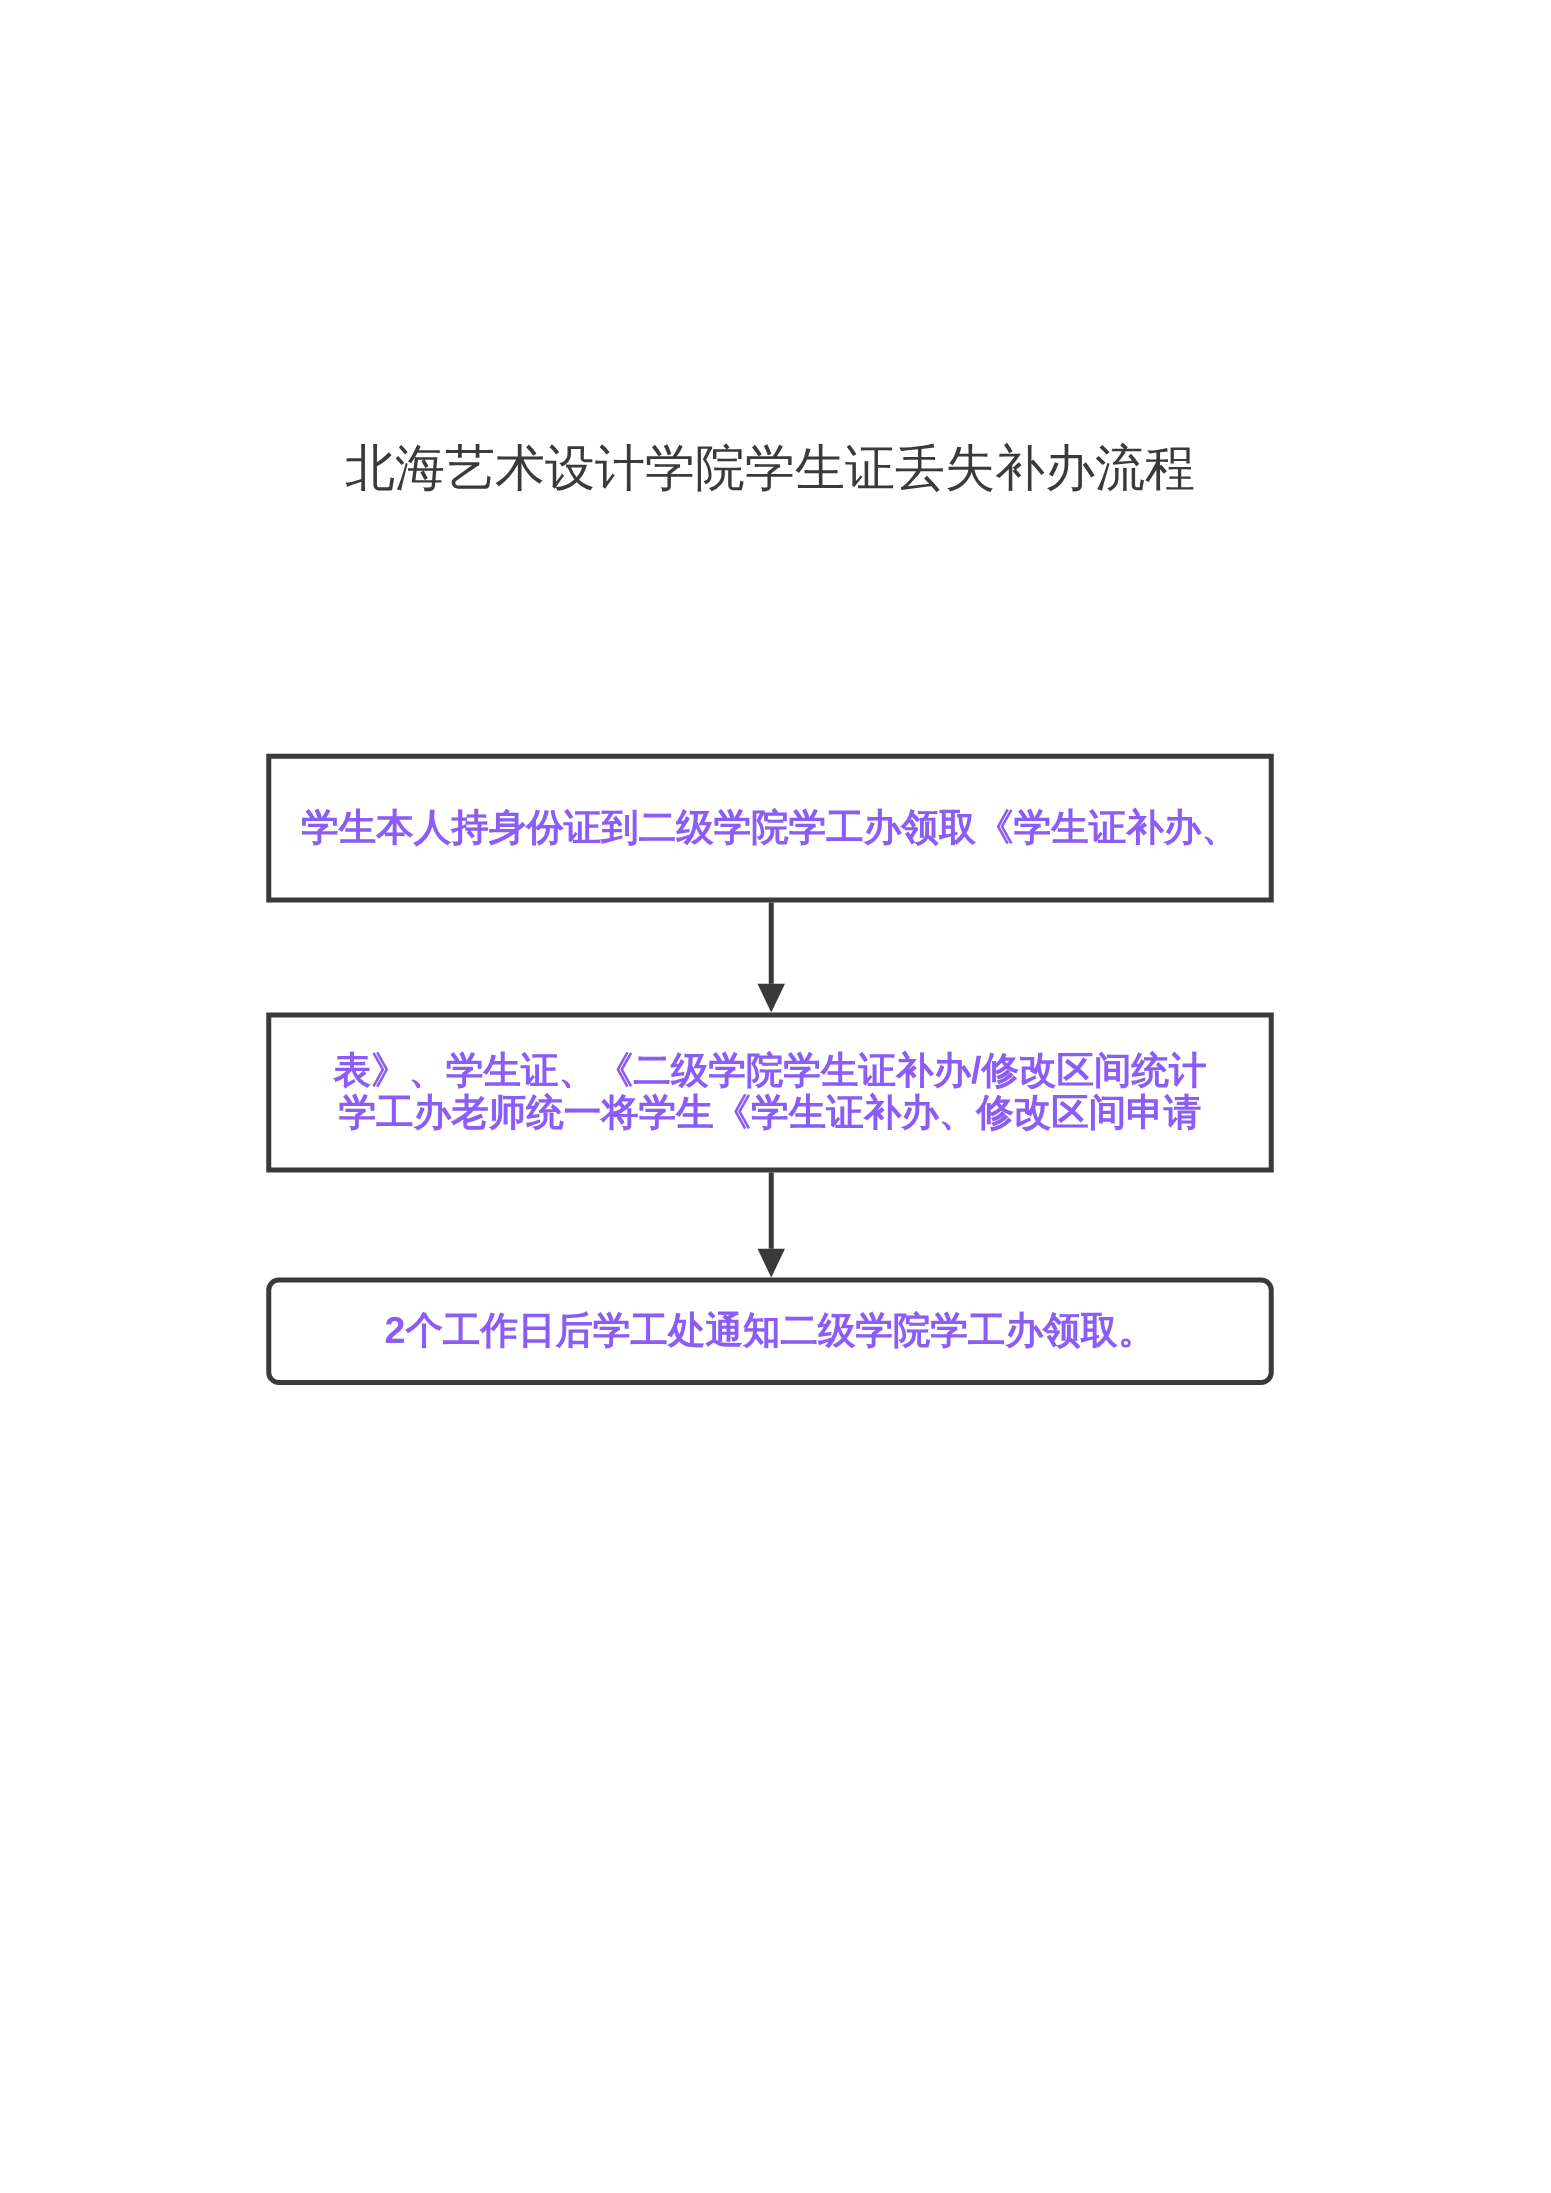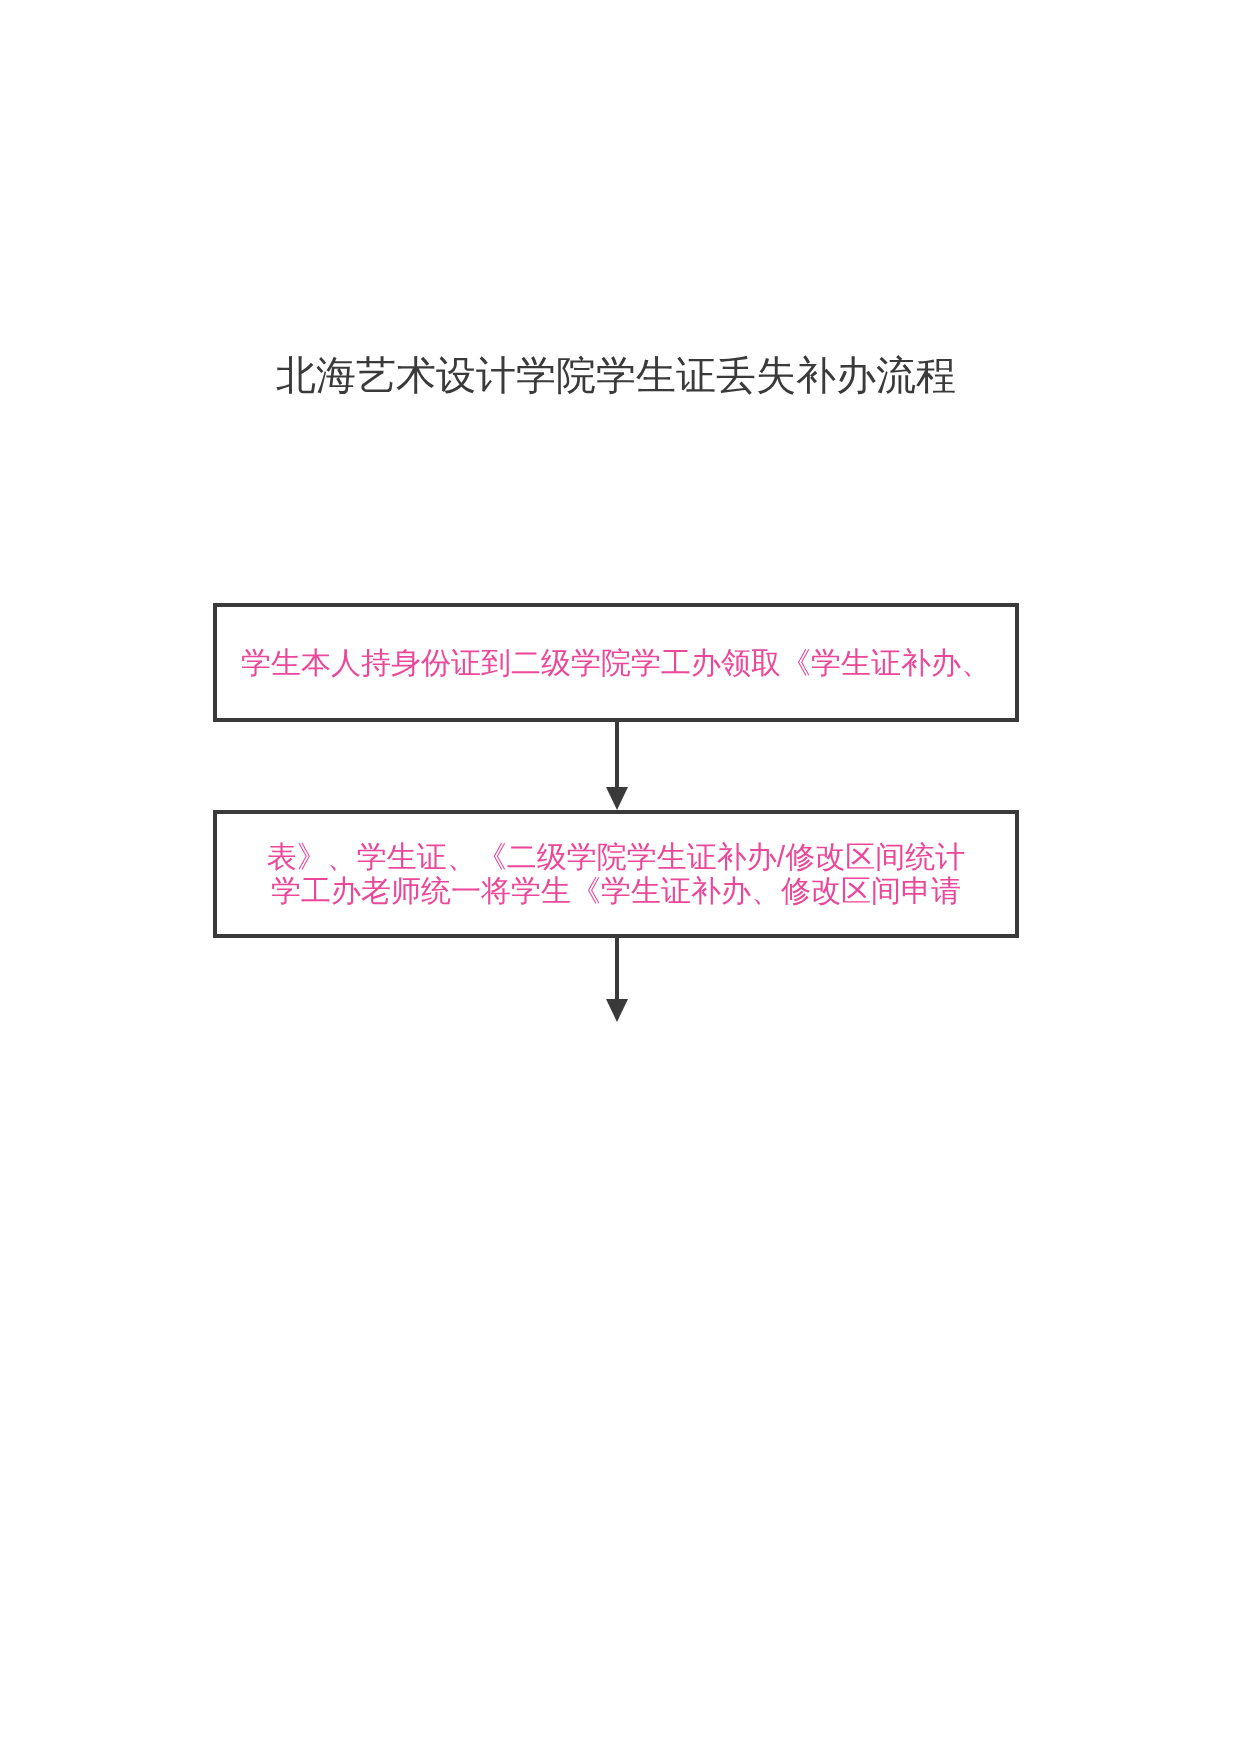--- a/index.html
+++ b/index.html
@@ -32,21 +32,22 @@
     width: 806px;
     border: 4px solid #3a3a3a;
     background: #ffffff;
     display: flex;
     flex-direction: column;
     justify-content: center;
     align-items: center;
     text-align: center;
     font-size: 30px;
     line-height: 34px;
-    color: #ec4899;
+    color: #8b5cf6;
+    font-weight: bold;
   }
   .flow-box .line { white-space: nowrap; }
   #step-1 { top: 603px; height: 119px; }
   #step-2 { top: 810px; height: 128px; }
   #step-3 { top: 1022px; height: 86px; border-radius: 10px; }
   .connector {
     position: absolute;
     left: 605px;
     width: 24px;
     display: flex;
@@ -87,14 +88,17 @@
   <div class="flow-box" id="step-2">
     <div class="line">表》、学生证、《二级学院学生证补办/修改区间统计</div>
     <div class="line">学工办老师统一将学生《学生证补办、修改区间申请</div>
   </div>
 
   <div class="connector" id="connector-2">
     <div class="stem"></div>
     <div class="head"></div>
   </div>
 
+  <div class="flow-box" id="step-3">
+    <div class="line">2个工作日后学工处通知二级学院学工办领取。</div>
+  </div>
 
 </div>
 
 </body></html>

